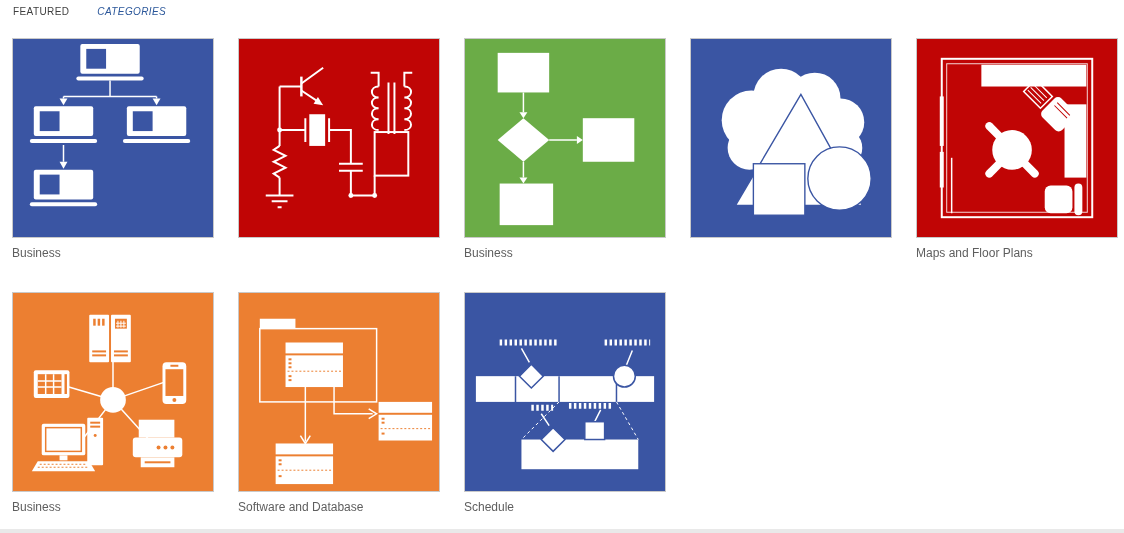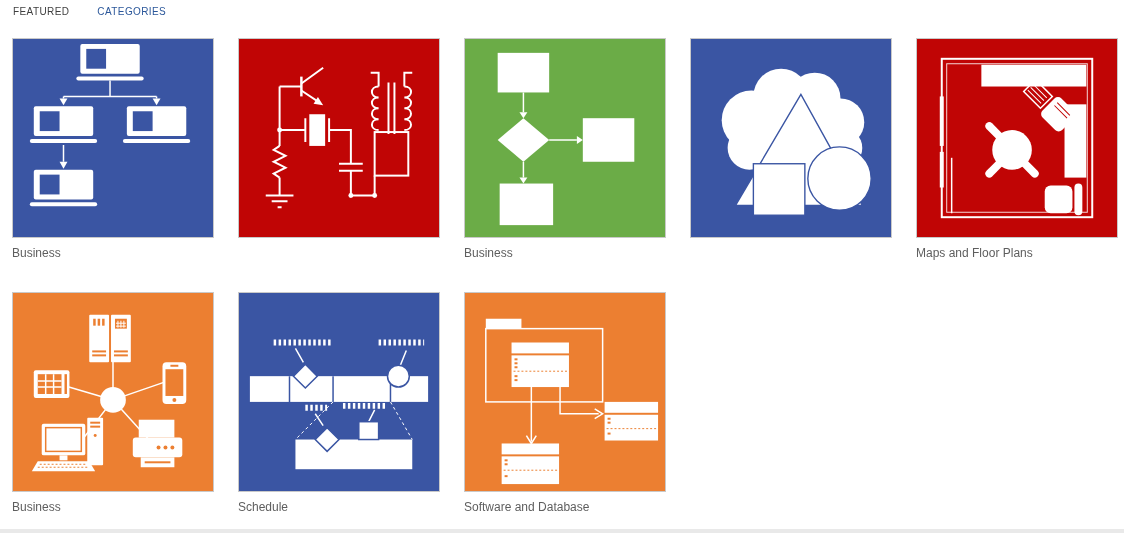--- a/index.html
+++ b/index.html
@@ -2,21 +2,21 @@
 <html><head>
 <meta charset="utf-8">
 <style>
   html,body{margin:0;padding:0;}
   body{
     width:1124px;height:533px;background:#ffffff;overflow:hidden;position:relative;
     font-family:"Liberation Sans", sans-serif;
   }
   .tabs{display:flex;gap:28px;padding:6px 0 0 13px;}
   .tab{font-size:10px;letter-spacing:.4px;color:#3f3f3f;cursor:pointer;}
-  .tab.active{color:#2b579a;}
+  .tab.active{color:#2b579a;font-style:italic;}
   .grid{
     display:grid;grid-template-columns:repeat(5,202px);
     column-gap:24px;row-gap:32px;margin:21px 0 0 12px;
   }
   .cell{width:220px;}
   .thumb{
     width:202px;height:200px;box-sizing:border-box;
     border:1px solid #c9c9c9;background:var(--tile);
   }
   .thumb svg{width:100%;height:100%;display:block;}
@@ -212,75 +212,75 @@
             <circle cx="153" cy="156" r="2"></circle>
             <circle cx="160" cy="156" r="2"></circle>
         </g>
         <rect x="128" y="166" width="34" height="10" fill="#fff"></rect>
         <rect x="132" y="170" width="26" height="2" style="fill:var(--tile)"></rect>
       </svg>
     </div>
     <div class="tile-label">Business</div>
   </div>
 
+  <div class="cell" style="--tile: #EC7F31;">
+    <div class="thumb">
+      <svg viewBox="0 0 200 200">
+        <rect x="20" y="26" width="36" height="10" fill="#fff"></rect>
+        <rect x="20" y="36" width="118" height="74" fill="none" stroke="#fff" stroke-width="1.5"></rect>
+        <rect x="46" y="50" width="58" height="11" fill="#fff"></rect>
+        <rect x="46" y="63" width="58" height="32" fill="#fff"></rect>
+        <path d="M48,79 H102" stroke="var(--tile)" stroke-width="1" stroke-dasharray="2,2"></path>
+        <g style="fill:var(--tile)">
+          <rect x="49" y="66" width="3" height="2"></rect>
+            <rect x="49" y="70" width="3" height="2"></rect>
+            <rect x="49" y="74" width="3" height="2"></rect>
+          <rect x="49" y="83" width="3" height="2"></rect>
+            <rect x="49" y="87" width="3" height="2"></rect>
+        </g>
+        <path d="M66,95 V150 M95,95 V122 H134" stroke="#fff" stroke-width="1.5" fill="none"></path>
+        <path d="M61,144 L66,152 L71,144" stroke="#fff" stroke-width="1.5" fill="none"></path>
+        <path d="M130,117 L138,122 L130,127" stroke="#fff" stroke-width="1.5" fill="none"></path>
+        <rect x="36" y="152" width="58" height="11" fill="#fff"></rect>
+        <rect x="36" y="165" width="58" height="28" fill="#fff"></rect>
+        <path d="M38,179 H92" stroke="var(--tile)" stroke-width="1" stroke-dasharray="2,2"></path>
+        <g style="fill:var(--tile)">
+          <rect x="39" y="168" width="3" height="2"></rect>
+            <rect x="39" y="172" width="3" height="2"></rect>
+            <rect x="39" y="184" width="3" height="2"></rect>
+        </g>
+        <rect x="140" y="110" width="54" height="11" fill="#fff"></rect>
+        <rect x="140" y="123" width="54" height="26" fill="#fff"></rect>
+        <path d="M142,137 H192" stroke="var(--tile)" stroke-width="1" stroke-dasharray="2,2"></path>
+        <g style="fill:var(--tile)">
+          <rect x="143" y="126" width="3" height="2"></rect>
+            <rect x="143" y="130" width="3" height="2"></rect>
+            <rect x="143" y="141" width="3" height="2"></rect>
+        </g>
+      </svg>
+    </div>
+    <div class="tile-label">Software and Database</div>
+  </div>
+
   <div class="cell" style="--tile: #3A55A3;">
     <div class="thumb">
       <svg viewBox="0 0 200 200">
         <rect x="10" y="84" width="180" height="26" fill="#fff"></rect>
         <path d="M50,84 V110 M94,84 V110 M152,84 V110" stroke="var(--tile)" stroke-width="1.5"></path>
         <path d="M64,70 L56,56 M162,73 L168,58" stroke="#fff" stroke-width="1.5"></path>
         <path d="M34,50 H92 M140,50 H186" stroke="#fff" stroke-width="6" stroke-dasharray="2.5,2.5"></path>
         <polygon points="66,72 78,84 66,96 54,84" fill="#fff" stroke="var(--tile)" stroke-width="1.5"></polygon>
         <circle cx="160" cy="84" r="11" fill="#fff" stroke="var(--tile)" stroke-width="1.5"></circle>
         <path d="M94,110 L56,148 M152,110 L174,148" stroke="#fff" stroke-width="1" stroke-dasharray="3,3"></path>
         <rect x="56" y="148" width="118" height="30" fill="#fff"></rect>
         <path d="M84,134 L76,122 M130,130 L136,118" stroke="#fff" stroke-width="1.5"></path>
         <path d="M66,116 H88 M104,114 H148" stroke="#fff" stroke-width="6" stroke-dasharray="2.5,2.5"></path>
         <polygon points="88,136 100,148 88,160 76,148" fill="#fff" stroke="var(--tile)" stroke-width="1.5"></polygon>
         <rect x="120" y="130" width="20" height="18" fill="#fff" stroke="var(--tile)" stroke-width="1.5"></rect>
       </svg>
     </div>
     <div class="tile-label">Schedule</div>
   </div>
 
-  <div class="cell" style="--tile: #EC7F31;">
-    <div class="thumb">
-      <svg viewBox="0 0 200 200">
-        <rect x="20" y="26" width="36" height="10" fill="#fff"></rect>
-        <rect x="20" y="36" width="118" height="74" fill="none" stroke="#fff" stroke-width="1.5"></rect>
-        <rect x="46" y="50" width="58" height="11" fill="#fff"></rect>
-        <rect x="46" y="63" width="58" height="32" fill="#fff"></rect>
-        <path d="M48,79 H102" stroke="var(--tile)" stroke-width="1" stroke-dasharray="2,2"></path>
-        <g style="fill:var(--tile)">
-          <rect x="49" y="66" width="3" height="2"></rect>
-            <rect x="49" y="70" width="3" height="2"></rect>
-            <rect x="49" y="74" width="3" height="2"></rect>
-          <rect x="49" y="83" width="3" height="2"></rect>
-            <rect x="49" y="87" width="3" height="2"></rect>
-        </g>
-        <path d="M66,95 V150 M95,95 V122 H134" stroke="#fff" stroke-width="1.5" fill="none"></path>
-        <path d="M61,144 L66,152 L71,144" stroke="#fff" stroke-width="1.5" fill="none"></path>
-        <path d="M130,117 L138,122 L130,127" stroke="#fff" stroke-width="1.5" fill="none"></path>
-        <rect x="36" y="152" width="58" height="11" fill="#fff"></rect>
-        <rect x="36" y="165" width="58" height="28" fill="#fff"></rect>
-        <path d="M38,179 H92" stroke="var(--tile)" stroke-width="1" stroke-dasharray="2,2"></path>
-        <g style="fill:var(--tile)">
-          <rect x="39" y="168" width="3" height="2"></rect>
-            <rect x="39" y="172" width="3" height="2"></rect>
-            <rect x="39" y="184" width="3" height="2"></rect>
-        </g>
-        <rect x="140" y="110" width="54" height="11" fill="#fff"></rect>
-        <rect x="140" y="123" width="54" height="26" fill="#fff"></rect>
-        <path d="M142,137 H192" stroke="var(--tile)" stroke-width="1" stroke-dasharray="2,2"></path>
-        <g style="fill:var(--tile)">
-          <rect x="143" y="126" width="3" height="2"></rect>
-            <rect x="143" y="130" width="3" height="2"></rect>
-            <rect x="143" y="141" width="3" height="2"></rect>
-        </g>
-      </svg>
-    </div>
-    <div class="tile-label">Software and Database</div>
-  </div>
-
 
 </div>
 
 <div class="bottom-edge"></div>
 
 </body></html>

